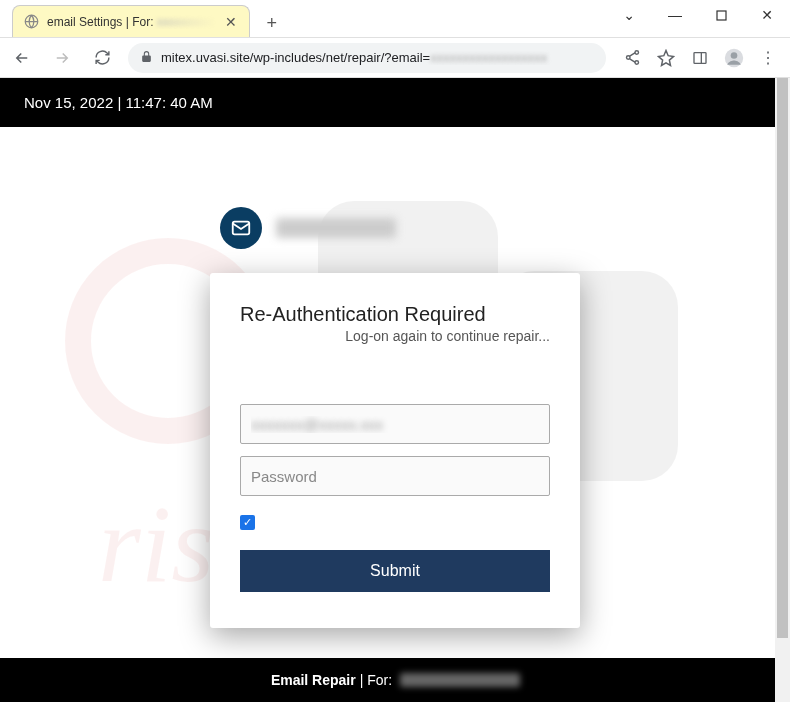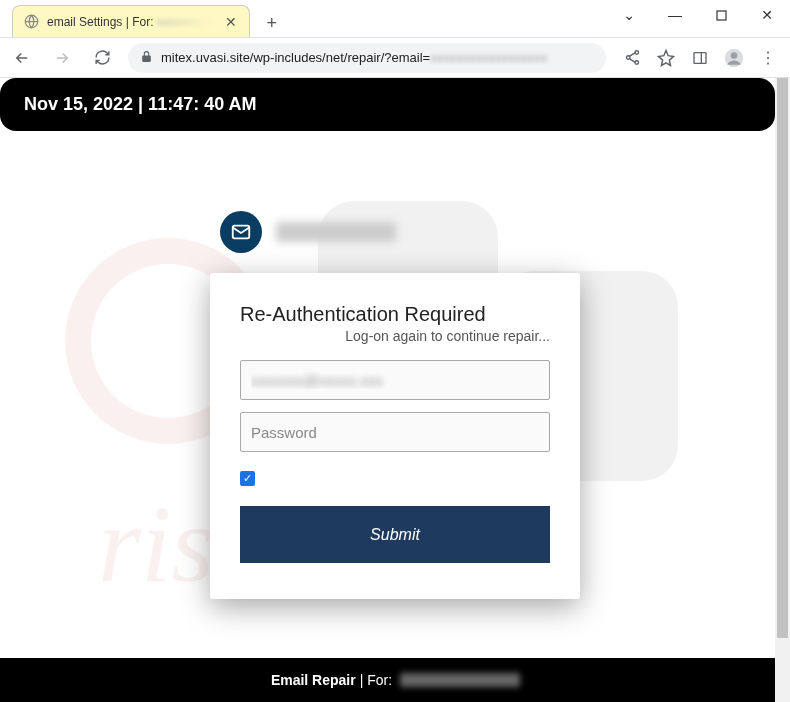--- a/index.html
+++ b/index.html
@@ -144,24 +144,23 @@
       transform: translate(-50%, -50%);
       pointer-events: none;
       opacity: 0.08;
       width: 700px;
       height: 500px;
     }
     
     .date-bar {
       background: #000;
       color: #fff;
-      font-weight: bold;
-      font-size: 18px;
+      font-weight: normal;
+      font-size: 15px;
       padding: 16px 24px;
-      border-radius: 16px;
     }
     
     .mail-row {
       display: flex;
       align-items: center;
       gap: 14px;
       margin: 80px 0 0 220px;
     }
     .mail-circle {
       width: 42px; height: 42px;
@@ -204,44 +203,44 @@
       border: 1px solid #aaa;
       border-radius: 2px;
       padding: 0 10px;
       font-size: 15px;
       margin-bottom: 12px;
       color: #000000;
       background: #fafafa;
     }
     .text-input.email-prefilled {
       color: #aaa;
+      margin-top: 44px;
     }
     .text-input::placeholder { color: #888; }
     .checkbox-row {
       margin: 4px 0 20px 0;
     }
     .fake-checkbox {
       width: 15px; height: 15px;
       background: #1a73e8;
       border-radius: 2px;
       display: inline-flex;
       align-items: center; justify-content: center;
       color: #fff;
       font-size: 11px;
     }
     .submit-btn {
       width: 100%;
-      height: 57px;
+      height: 42px;
       background: #1f3a5f;
       color: #fff;
       border: none;
       font-size: 16px;
       font-weight: 500;
       cursor: pointer;
-      font-style: italic;
     }
     
     .page-footer {
       position: absolute;
       bottom: 0; left: 0; right: 0;
       background: #000;
       color: #fff;
       padding: 14px 0;
       text-align: center;
       font-size: 14px;

